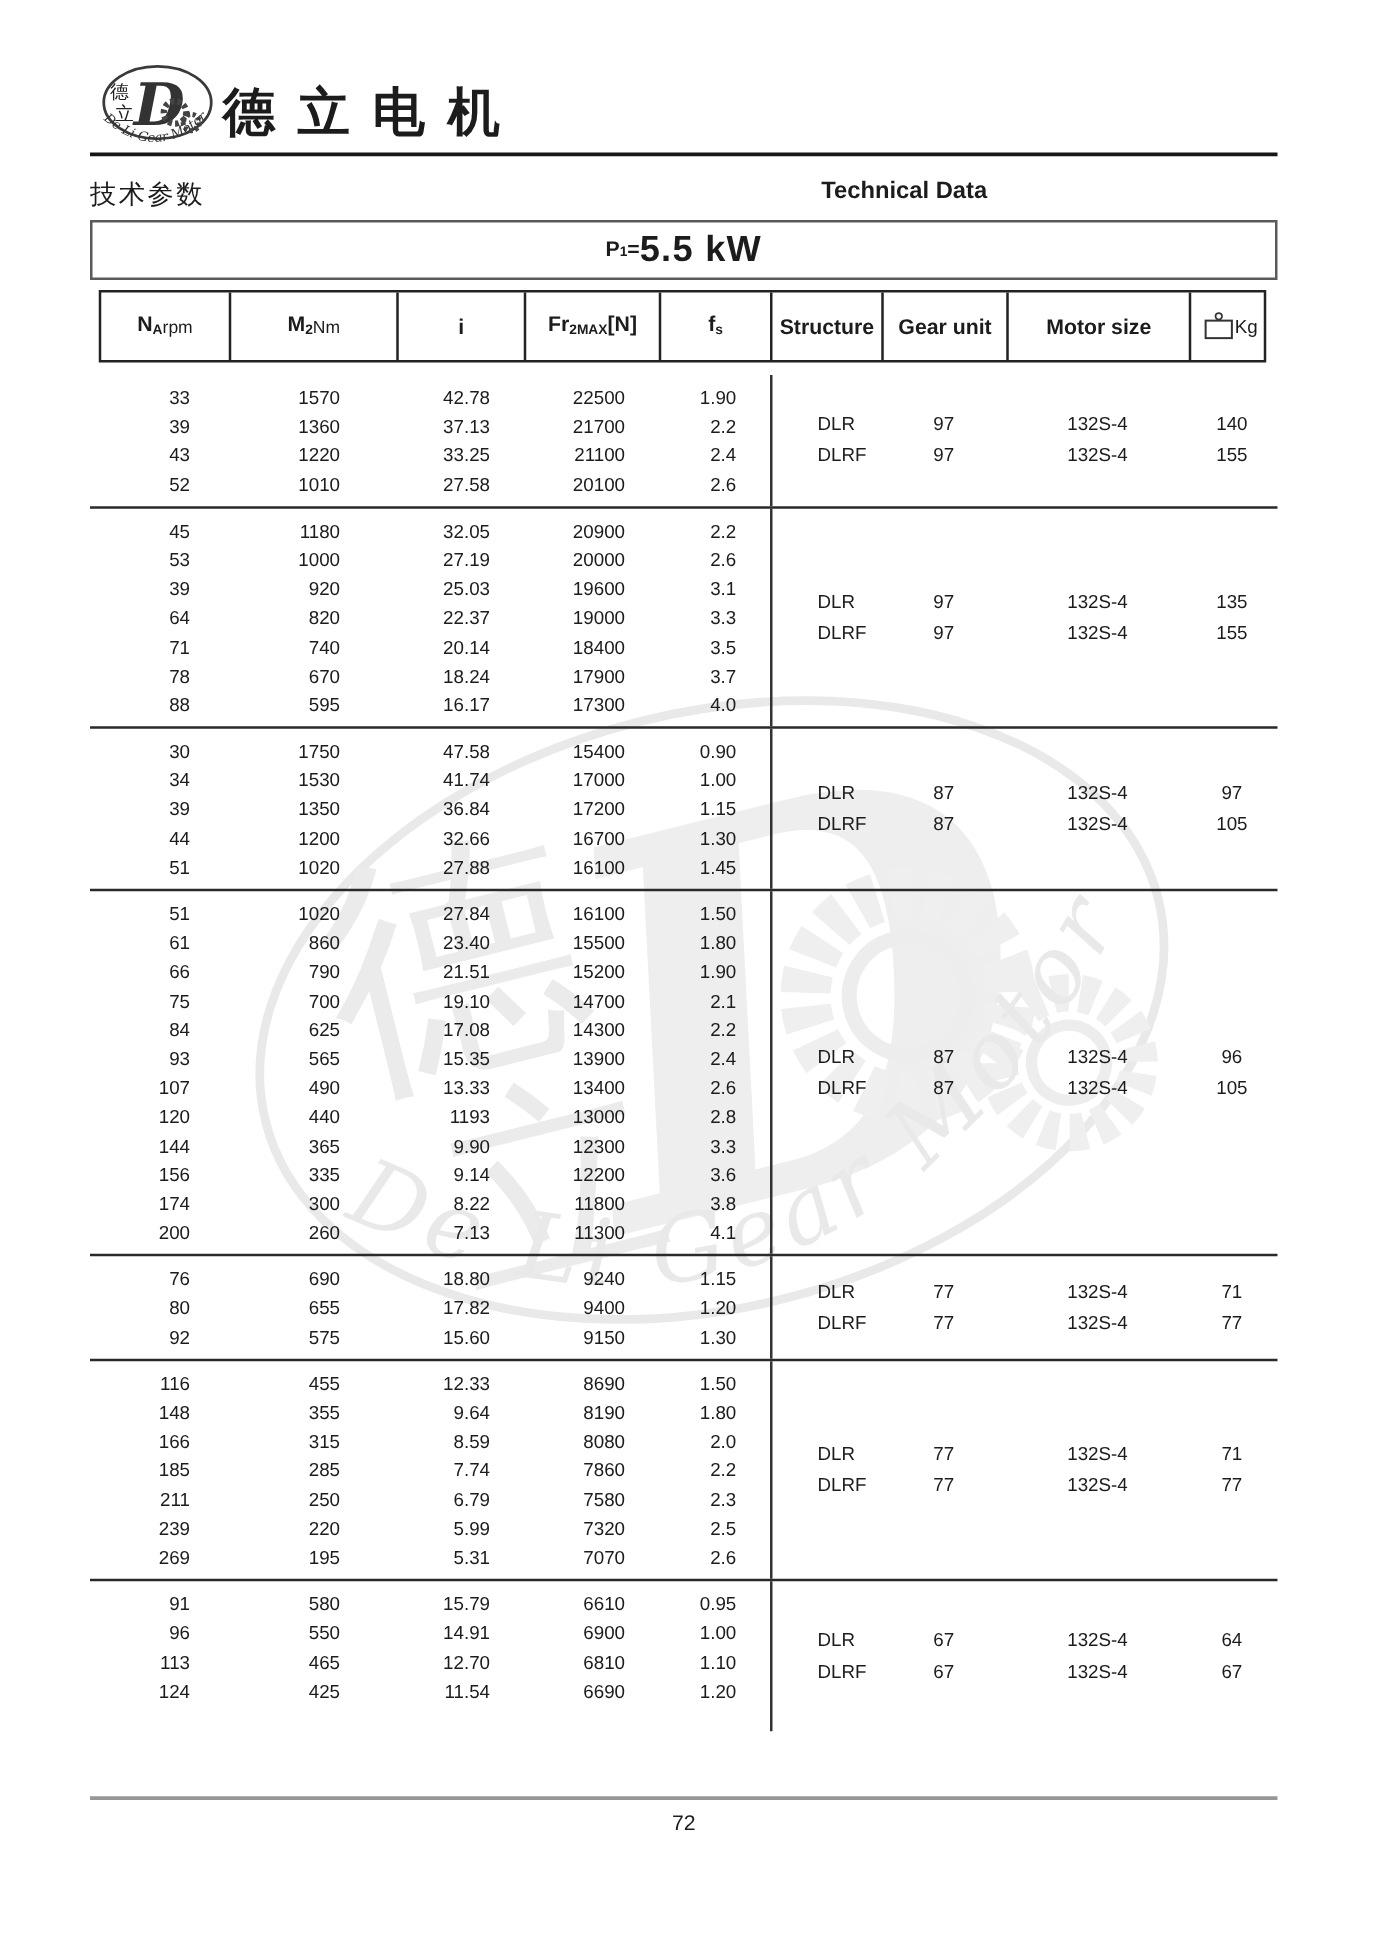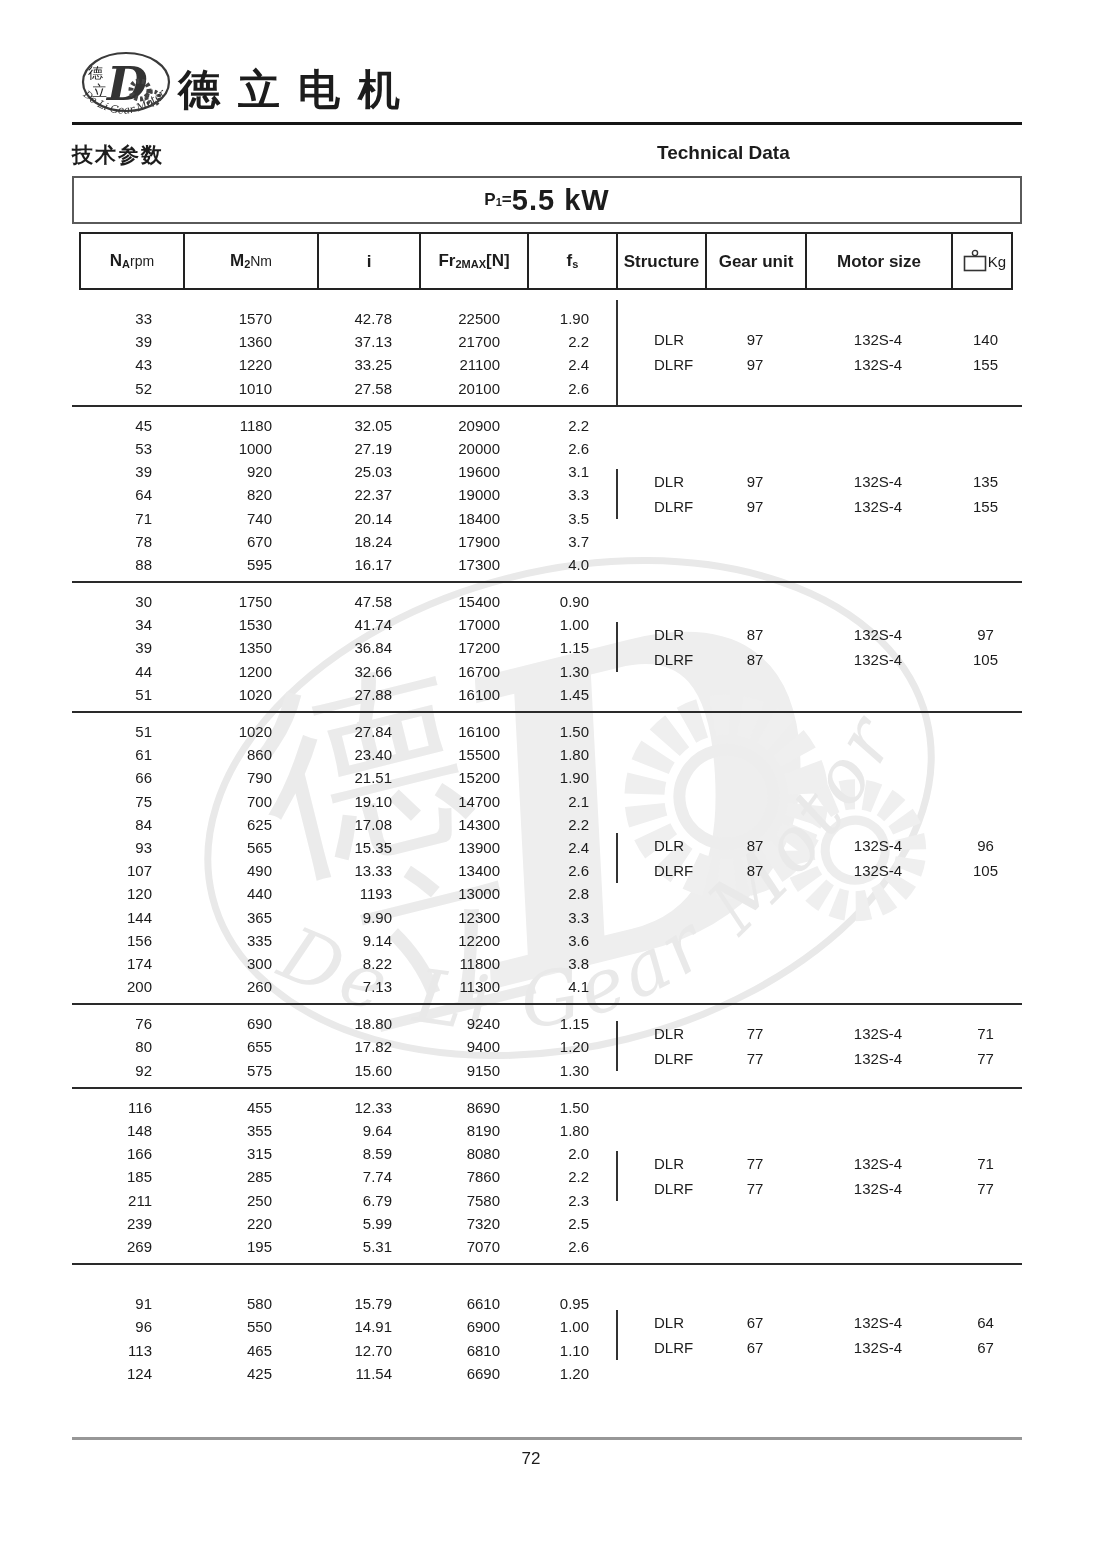--- a/index.html
+++ b/index.html
@@ -11,21 +11,21 @@
   
   #watermark{left:165px;top:540px;width:810px;height:540px;z-index:0;}
   
   #logo{left:76px;top:48px;width:100px;height:82px;}
   #brand-name{
     left:178px;top:62px;font-size:42px;font-weight:bold;letter-spacing:18px;
     font-family:"DejaVu Serif", serif;z-index:2;
   }
   #head-rule{left:72px;top:122px;width:950px;height:3px;background:#161616;}
   #sec-row{left:72px;top:141px;width:950px;height:26px;}
-  #sec-zh{position:absolute;left:0;top:0;font-size:21px;font-weight:bold;letter-spacing:2px;}
+  #sec-zh{position:absolute;left:0;top:0;font-size:21px;font-weight:normal;letter-spacing:2px;}
   #sec-en{position:absolute;left:585px;top:1px;font-size:19px;font-weight:bold;}
   
   #power-box{
     left:72px;top:176px;width:950px;height:48px;border:2px solid #5a5a5a;
     box-sizing:border-box;display:flex;align-items:center;justify-content:center;z-index:1;
   }
   .p-small{font-size:17px;font-weight:bold;}
   .p-sub{font-size:11px;font-weight:bold;vertical-align:baseline;position:relative;top:2px;}
   .p-big{font-size:29px;font-weight:bold;letter-spacing:1px;}
   
@@ -40,40 +40,40 @@
   }
   .hcell:last-child{border-right:none;}
   .hsub{font-size:11px;font-weight:bold;position:relative;top:2px;}
   .hunit{font-size:14px;font-weight:normal;line-height:16px;}
   .kg-cell{gap:0;}
   .kg-cell svg{display:block;}
   .kg-label{font-size:15px;font-weight:normal;line-height:15px;}
   
   #blocks{left:72px;top:300px;width:950px;z-index:1;}
   .block{display:flex;}
-  .block + .block{border-top:2px solid #2a2a2a;align-items:center;}
+  .block + .block{border-top:2px solid #2a2a2a;}
   .rows{width:544px;box-sizing:border-box;padding:7px 0 5px 0;}
   .row{display:grid;grid-template-columns:111px 134px 102px 108px 89px;height:23.2px;
        line-height:23.2px;font-size:15px;}
   .c-na{text-align:right;padding-right:31px;}
   .c-m2{text-align:right;padding-right:45px;}
   .c-i{text-align:right;padding-right:27px;}
   .c-fr{text-align:right;padding-right:27px;}
   .c-fs{text-align:right;padding-right:27px;}
   .ann{width:406px;box-sizing:border-box;border-left:2px solid #333;
        display:flex;align-items:center;}
   .ann-inner{width:100%;}
   .ann-row{display:grid;grid-template-columns:87px 100px 146px 69px;height:25px;
            line-height:25px;font-size:15px;}
   .a-structure{padding-left:36px;}
   .a-gear,.a-motor,.a-kg{text-align:center;}
-  .block:last-child .rows{padding-bottom:20px;margin-top:20px;}
+  .block:last-child .rows{padding-bottom:20px;}
   
   #footer-rule{left:72px;top:1437px;width:950px;height:3px;background:#979797;}
-  #page-number{left:56px;top:1449px;width:950px;text-align:center;font-size:17px;}
+  #page-number{left:72px;top:1449px;width:950px;text-align:center;font-size:17px;}
 </style>
 </head>
 <body>
 
 <svg id="watermark" class="abs" viewBox="0 0 810 540" aria-hidden="true">
   <g transform="rotate(-14 405 270)">
     <ellipse cx="405" cy="268" rx="368" ry="238" fill="none" stroke="#e9e9e9" stroke-width="7"></ellipse>
     <text x="110" y="250" font-size="205" font-family="'DejaVu Serif',serif" fill="#ebebeb">德</text>
     <text x="165" y="430" font-size="170" font-family="'DejaVu Serif',serif" fill="#ebebeb">立</text>
     <text x="295" y="425" font-size="420" font-style="italic" font-weight="bold" font-family="'DejaVu Serif',serif" fill="#eeeeee">D</text>

